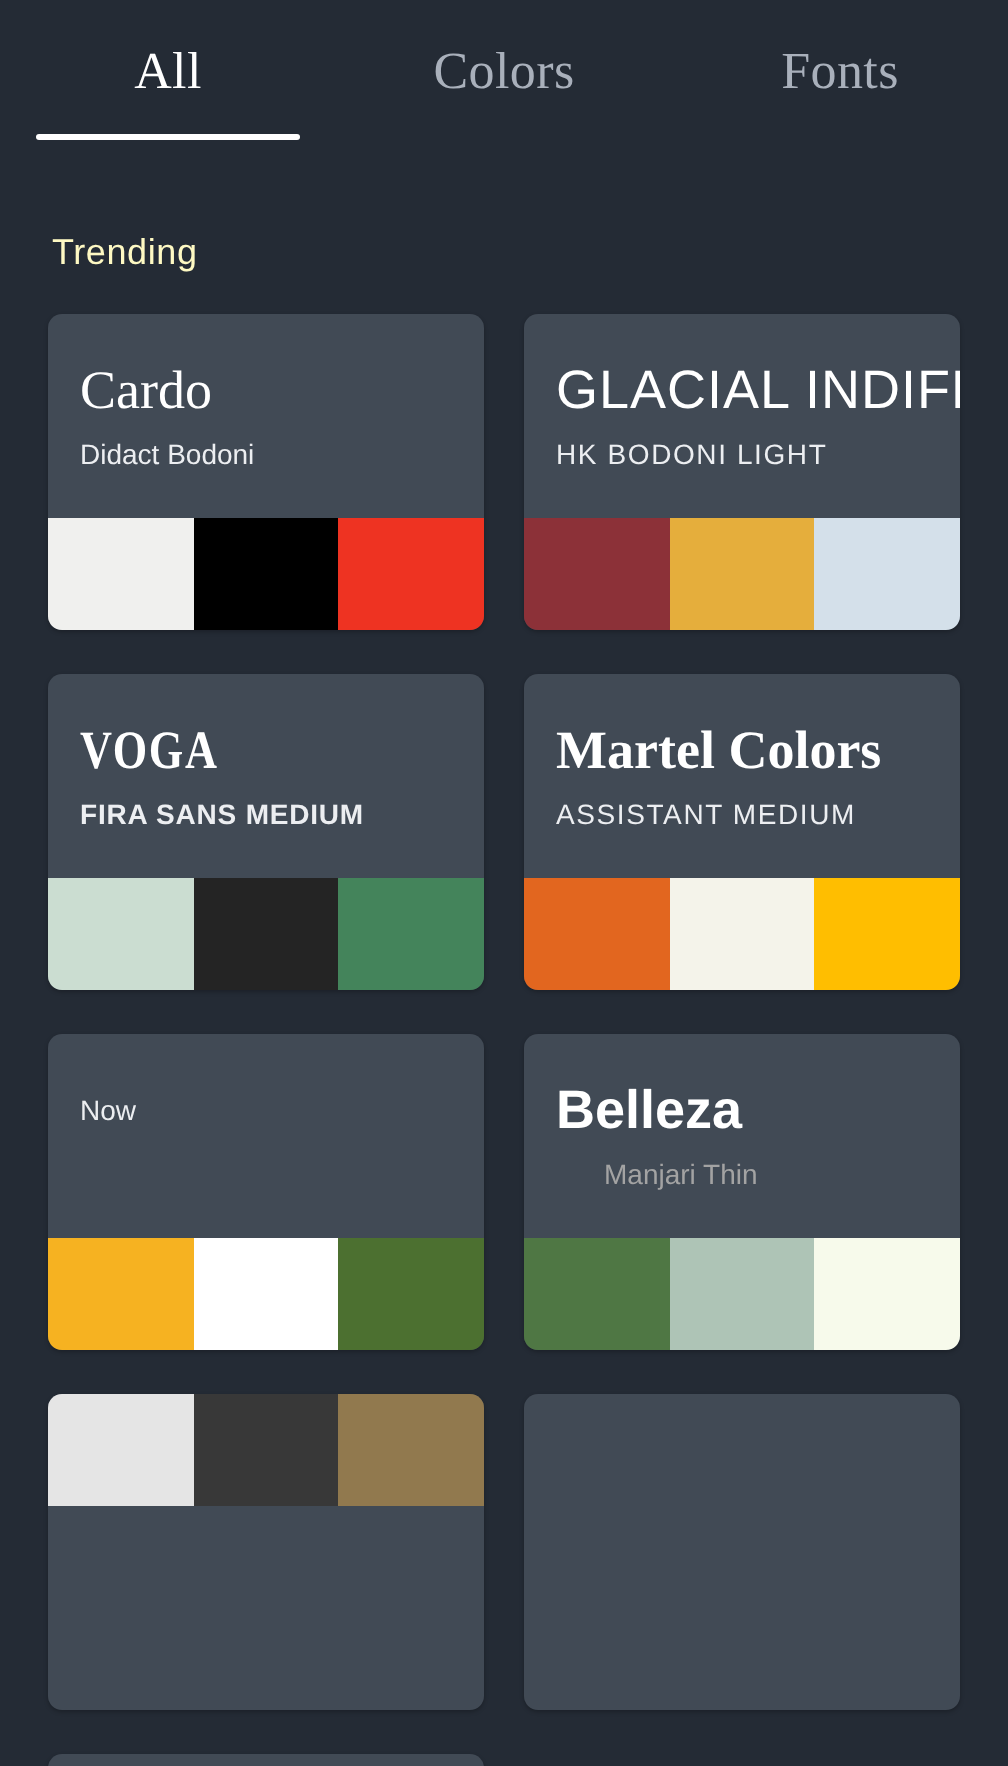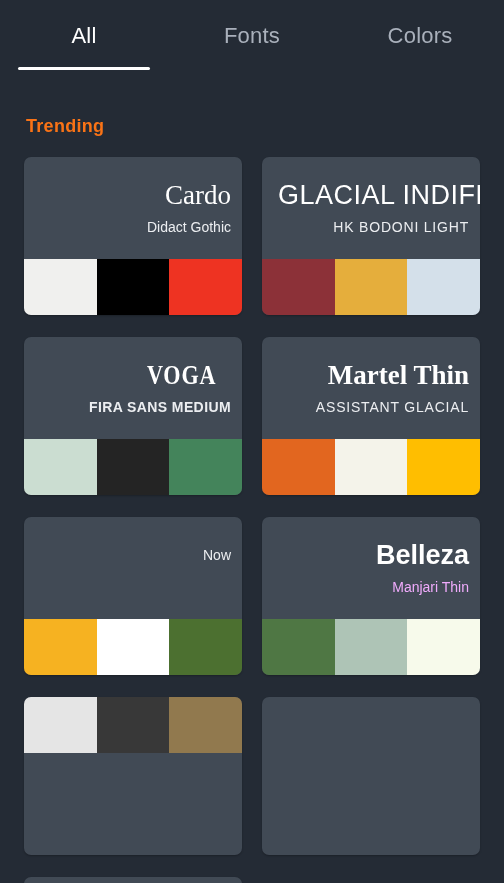--- a/index.html
+++ b/index.html
@@ -37,25 +37,26 @@
   .tab {
     flex: 1 1 0;
     text-align: center;
     position: relative;
     cursor: pointer;
     user-select: none;
   }
 
   .tab-label {
     display: block;
-    font-size: 22px;
+    font-size: 26px;
     line-height: 28px;
     letter-spacing: 0.2px;
     color: #a9b0bb;
     font-weight: 400;
+    font-family: Liberation Serif, serif;
   }
 
   .tab.active .tab-label {
     color: #ffffff;
   }
 
   .tab-underline {
     display: none;
     position: absolute;
     left: 50%;
@@ -65,22 +66,22 @@
     height: 3px;
     background: #ffffff;
     border-radius: 2px;
   }
 
   .tab.active .tab-underline { display: block; }
 
   
   .section-title {
     font-size: 18px;
-    font-weight: bold;
-    color: #f97316;
+    font-weight: normal;
+    color: #fef9c3;
     letter-spacing: 0.3px;
     margin: 44px 0 0 26px;
   }
 
   
   .grid {
     margin-top: 20px;
     padding: 0 24px;
     display: grid;
     grid-template-columns: 1fr 1fr;
@@ -97,21 +98,20 @@
     display: flex;
     flex-direction: column;
     box-shadow: 0 1px 2px rgba(0,0,0,0.25);
   }
 
   .card-text {
     flex: 1 1 auto;
     padding: 22px 11px 0 16px;
     overflow: hidden;
     white-space: nowrap;
-    text-align: right;
   }
 
   .primary-font {
     display: block;
     font-size: 27px;
     line-height: 32px;
     color: #ffffff;
     white-space: nowrap;
     overflow: visible;
   }
@@ -133,21 +133,21 @@
   .f-serif-cond  { font-family: "Liberation Serif", serif; font-weight: bold; letter-spacing: 1px; transform: scaleX(0.82); transform-origin: left center; display: inline-block; }
   .f-slab-bold   { font-family: "Liberation Serif", serif; font-weight: bold; }
 
   
   .s-sans        { font-family: "Liberation Sans", sans-serif; font-weight: normal; }
   .s-sans-bold   { font-family: "Liberation Sans", sans-serif; font-weight: normal; }
   .s-sans-caps   { font-family: "Liberation Sans", sans-serif; font-weight: normal; letter-spacing: 0.8px; }
   .s-sans-caps-b { font-family: "Liberation Sans", sans-serif; font-weight: bold; letter-spacing: 0.4px; }
   .s-serif-caps  { font-family: "Liberation Serif", serif; font-weight: normal; letter-spacing: 1.6px; font-size: 15px; }
   .s-serif-ital  { font-family: "Liberation Serif", serif; font-weight: bold; font-style: italic; letter-spacing: 0.8px; font-size: 15px; }
-  .s-sans-thin   { font-family: "Liberation Sans", sans-serif; font-weight: normal; color: #f0abfc; }
+  .s-sans-thin   { font-family: "Liberation Sans", sans-serif; font-weight: normal; color: #a3a3a3; margin-left: 24px; }
 
   .swatches {
     display: flex;
     height: 56px;
     flex: 0 0 56px;
   }
 
   .swatch {
     flex: 1 1 0;
   }
@@ -156,36 +156,36 @@
 <body>
 
 <div class="app">
 
   <div class="tabbar">
     <div class="tab active">
       <span class="tab-label">All</span>
       <span class="tab-underline"></span>
     </div>
     <div class="tab">
+      <span class="tab-label">Colors</span>
+
+    </div>
+    <div class="tab">
       <span class="tab-label">Fonts</span>
 
     </div>
-    <div class="tab">
-      <span class="tab-label">Colors</span>
-
-    </div>
   </div>
 
   <h2 class="section-title">Trending</h2>
 
   <div class="grid" id="card-grid">
       <div class="card">
         <div class="card-text">
           <span class="primary-font f-serif">Cardo</span>
-          <span class="secondary-font s-sans">Didact Gothic</span>
+          <span class="secondary-font s-sans">Didact Bodoni</span>
         </div>
         <div class="swatches">
           <div class="swatch" title="#f0f0ee" style="background: rgb(240, 240, 238);"></div>
           <div class="swatch" title="#000000" style="background: rgb(0, 0, 0);"></div>
           <div class="swatch" title="#ee3322" style="background: rgb(238, 51, 34);"></div>
         </div>
       </div>
       <div class="card">
         <div class="card-text">
           <span class="primary-font f-sans-light">GLACIAL INDIFFERENCE</span>
@@ -200,22 +200,22 @@
       <div class="card">
         <div class="card-text"><span class="primary-font f-serif-cond">VOGA</span><span class="secondary-font s-sans-caps-b">FIRA SANS MEDIUM</span></div>
         <div class="swatches">
           <div class="swatch" title="#cbddd1" style="background: rgb(203, 221, 209);"></div>
           <div class="swatch" title="#242424" style="background: rgb(36, 36, 36);"></div>
           <div class="swatch" title="#44845b" style="background: rgb(68, 132, 91);"></div>
         </div>
       </div>
       <div class="card">
         <div class="card-text">
-          <span class="primary-font f-slab-bold">Martel Thin</span>
-          <span class="secondary-font s-sans-caps">ASSISTANT GLACIAL</span>
+          <span class="primary-font f-slab-bold">Martel Colors</span>
+          <span class="secondary-font s-sans-caps">ASSISTANT MEDIUM</span>
         </div>
         <div class="swatches">
           <div class="swatch" title="#e2661f" style="background: rgb(226, 102, 31);"></div>
           <div class="swatch" title="#f4f3ea" style="background: rgb(244, 243, 234);"></div>
           <div class="swatch" title="#ffbe00" style="background: rgb(255, 190, 0);"></div>
         </div>
       </div>
       <div class="card">
         <div class="card-text">
           <span class="secondary-font s-sans-bold">Now</span>

